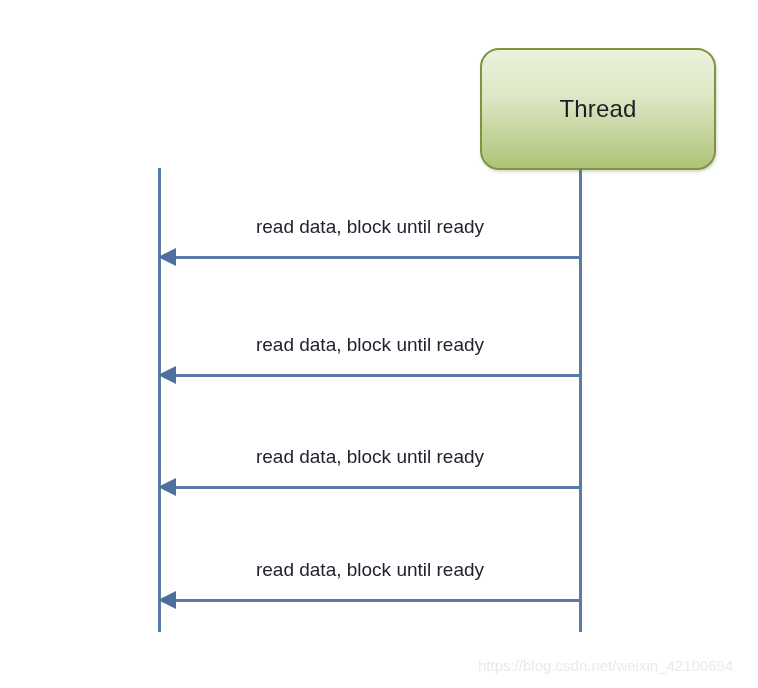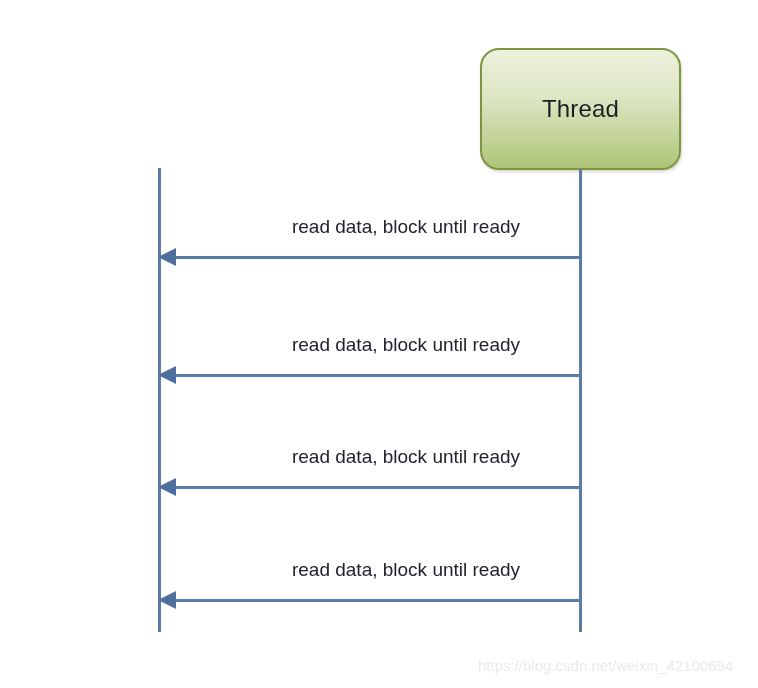--- a/index.html
+++ b/index.html
@@ -41,21 +41,21 @@
     height: 121px;
     border: 2px solid #4f6fa5;
     border-radius: 2px;
     background: linear-gradient(to bottom, #dde7f4 0%, #cfdcee 45%, #bacde5 100%);
     box-shadow: 1px 2px 3px rgba(120,140,170,0.35);
   }
 
   #box-thread {
     left: 480px;
     top: 48px;
-    width: 201px;
+    width: 236px;
     height: 122px;
     border: 2px solid #7d9440;
     border-radius: 19px;
     background: linear-gradient(to bottom, #ecf1dc 0%, #dde6c4 40%, #aec477 100%);
     box-shadow: 1px 2px 3px rgba(140,150,110,0.35);
   }
 
   
   .lifeline {
     position: absolute;
@@ -92,21 +92,20 @@
   }
   .message-label {
     position: absolute;
     left: 0;
     top: -40px;
     width: 424px;
     text-align: center;
     font-size: 19px;
     color: #232330;
     white-space: nowrap;
-    padding-left: 36px;
   }
 
   #message-1 { top: 256px; }
   #message-2 { top: 374px; }
   #message-3 { top: 486px; }
   #message-4 { top: 599px; }
 
   
   #watermark {
     position: absolute;

